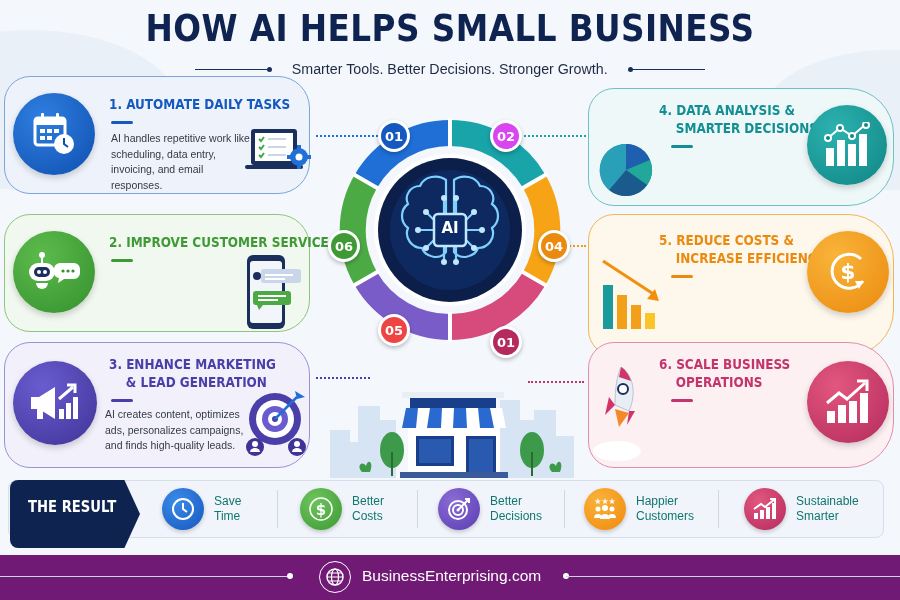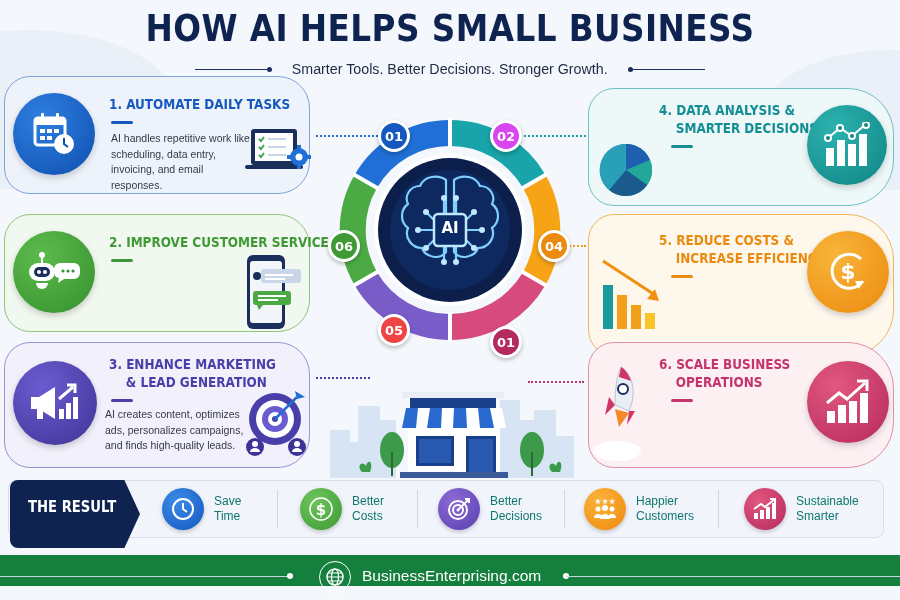--- a/index.html
+++ b/index.html
@@ -33,21 +33,21 @@
   .num-badge{position:absolute;width:32px;height:32px;border-radius:50%;border:3px solid #fff;color:#fff;font-family:"DejaVu Sans",sans-serif;font-weight:bold;font-size:13px;display:flex;align-items:center;justify-content:center;box-shadow:0 2px 4px rgba(0,0,0,0.25)}
 
   .result-bar{position:absolute;left:8px;top:480px;width:876px;height:58px;background:#f1f5fb;border:1px solid #d6deea;border-radius:8px}
   .result-tag{position:absolute;left:10px;top:480px;width:130px;height:68px;background:#0f2350;border-radius:8px 0 0 8px;clip-path:polygon(0 0,88% 0,100% 50%,88% 100%,0 100%)}
   .result-tag span{position:absolute;left:18px;top:18px;color:#fff;font-family:"DejaVu Sans",sans-serif;font-weight:bold;font-size:15px;transform:scaleX(0.88);transform-origin:left}
   .res-item{position:absolute;top:488px;height:42px;display:flex;align-items:center;gap:10px}
   .res-icon{width:42px;height:42px;border-radius:50%;display:flex;align-items:center;justify-content:center;box-shadow:0 2px 4px rgba(0,0,0,0.2)}
   .res-label{font-size:12px;line-height:15px;color:#0f766e}
   .res-sep{position:absolute;top:490px;width:1px;height:38px;background:#cfd7e3}
 
-  .footer{position:absolute;left:0;top:555px;width:900px;height:31px;background:#15803d}
+  .footer{position:absolute;left:0;top:555px;width:900px;height:45px;background:#701a75}
   .footer-line{position:absolute;top:21px;height:1px;background:#c9d3e6}
   .footer-dot{position:absolute;top:18px;width:6px;height:6px;border-radius:50%;background:#fff}
   .globe{position:absolute;left:319px;top:6px;width:32px;height:32px;border:1.5px solid #fff;border-radius:50%;display:flex;align-items:center;justify-content:center}
   .footer-text{position:absolute;left:362px;top:12px;color:#fff;font-size:15.5px}
 </style>
 </head>
 <body>
 
 <div class="bg-blob" style="left:-120px;top:30px;width:300px;height:160px;"></div>
 <div class="bg-blob" style="left:760px;top:50px;width:260px;height:140px;"></div>

